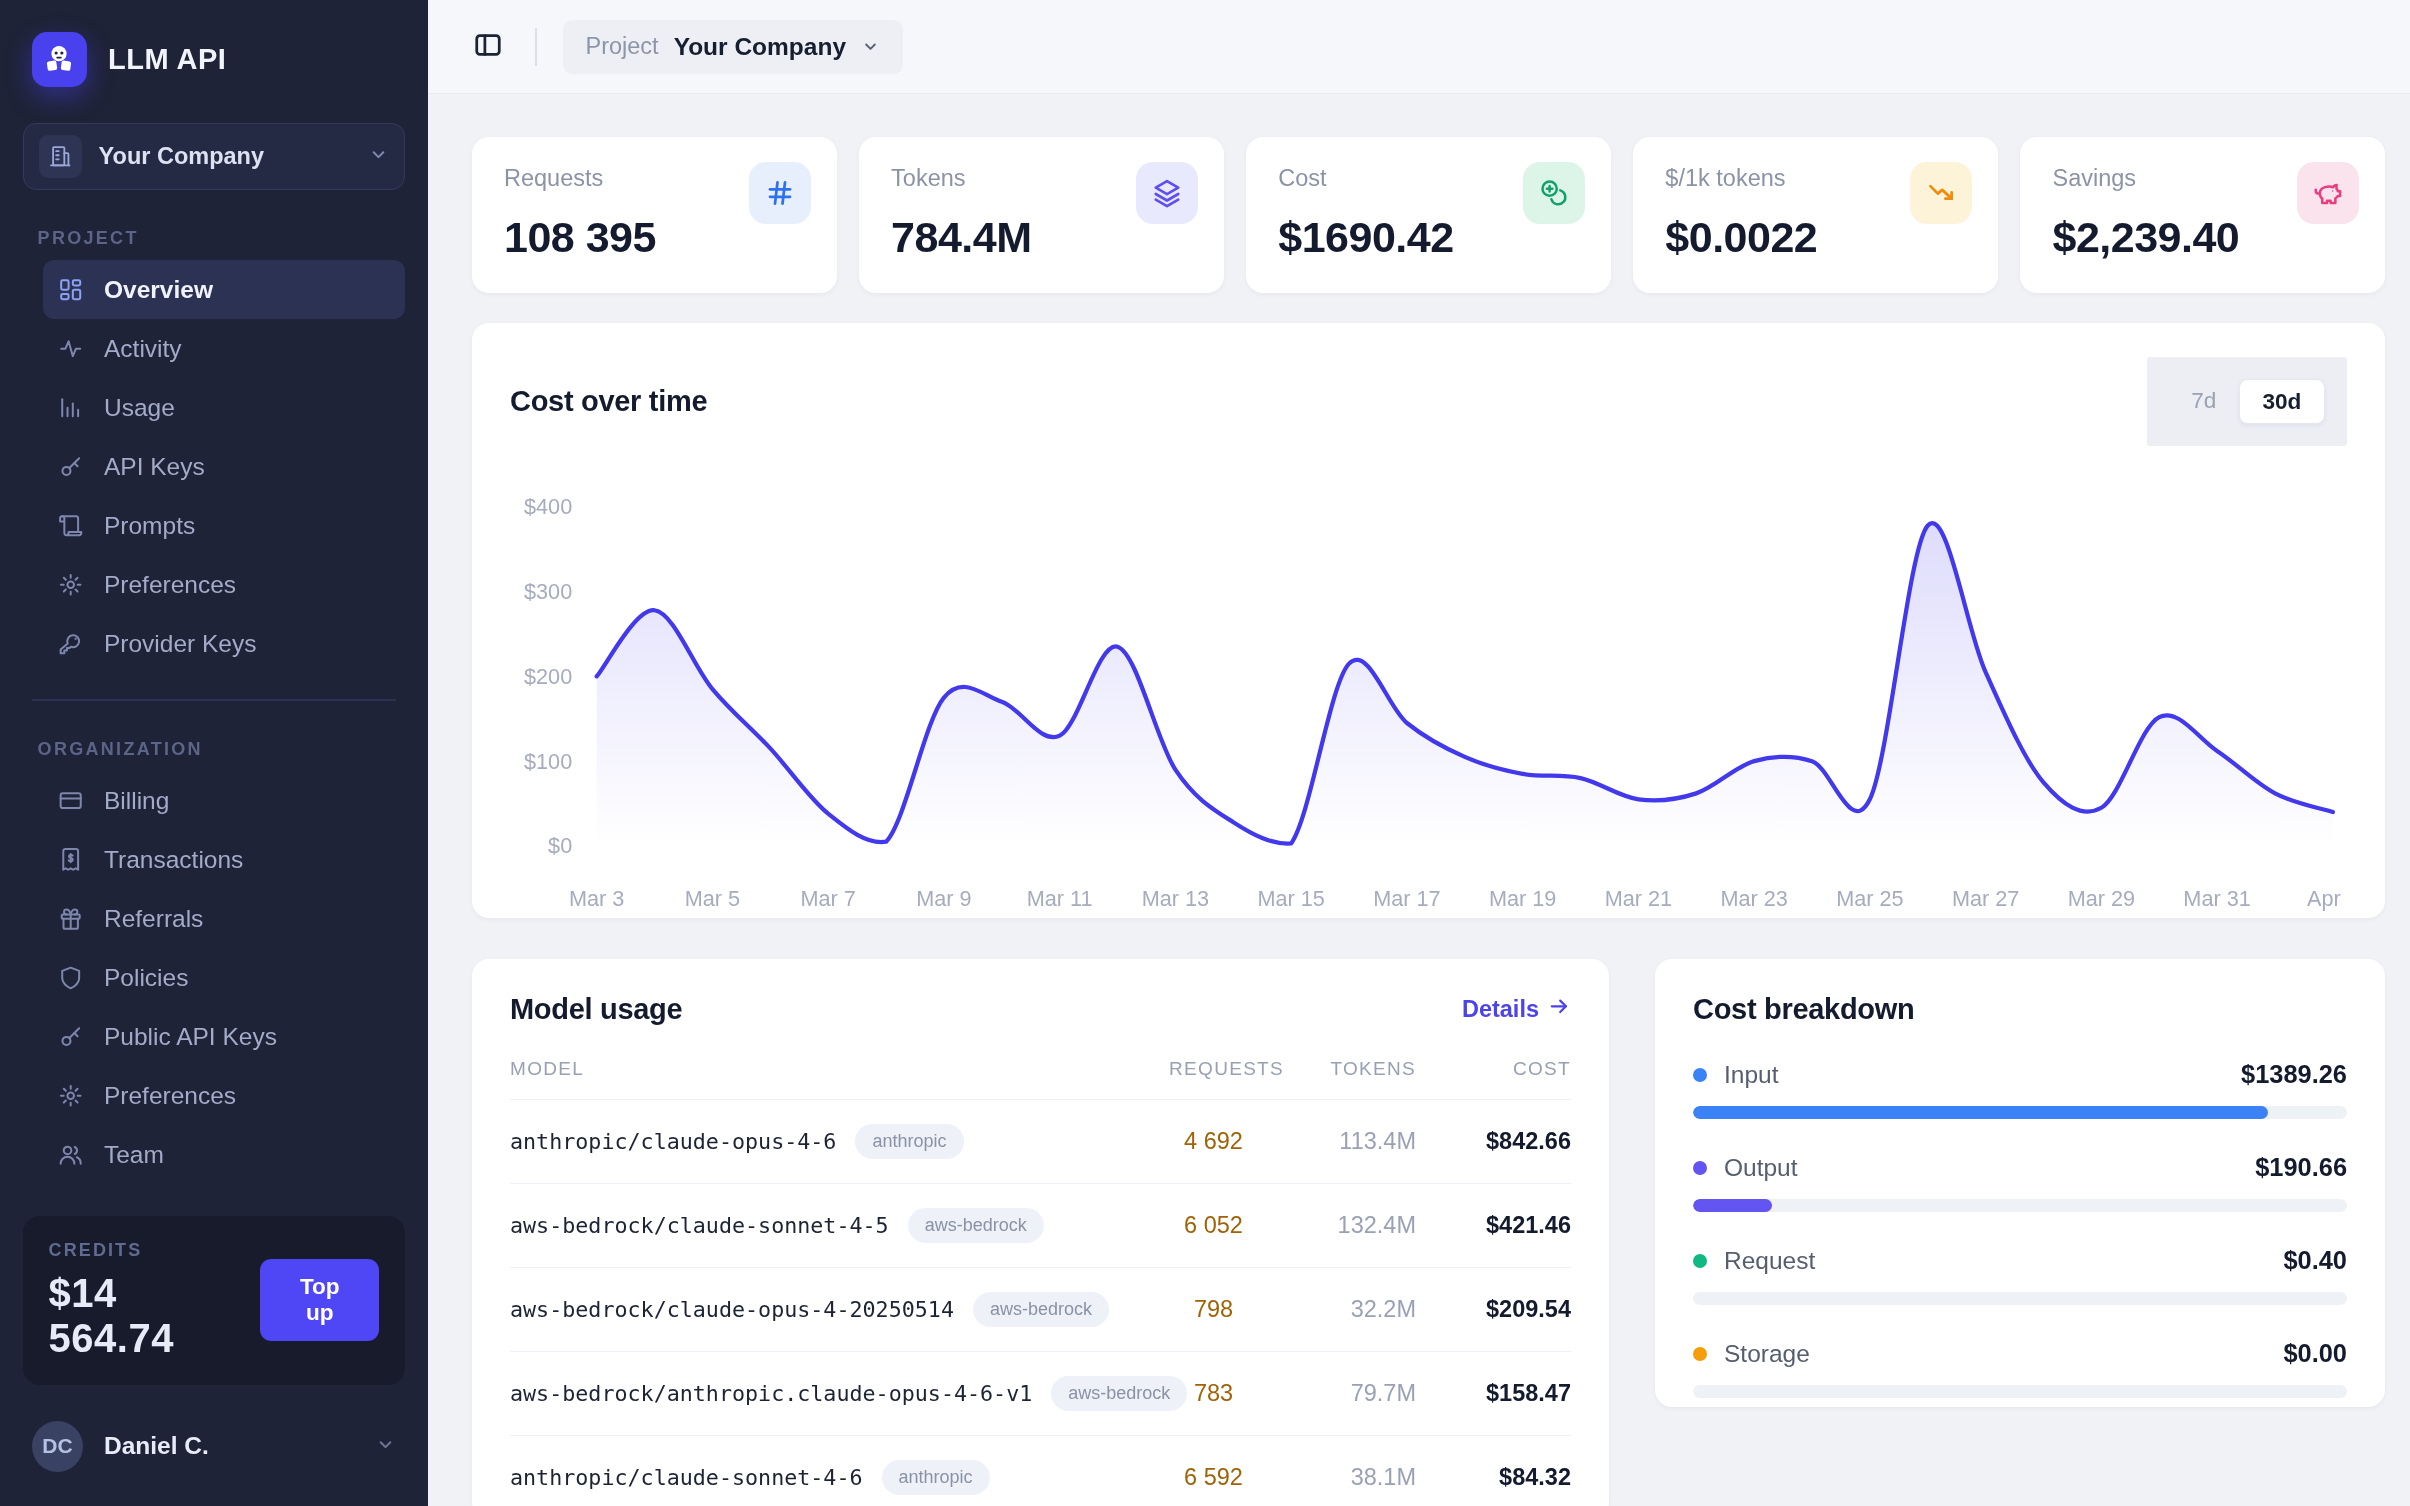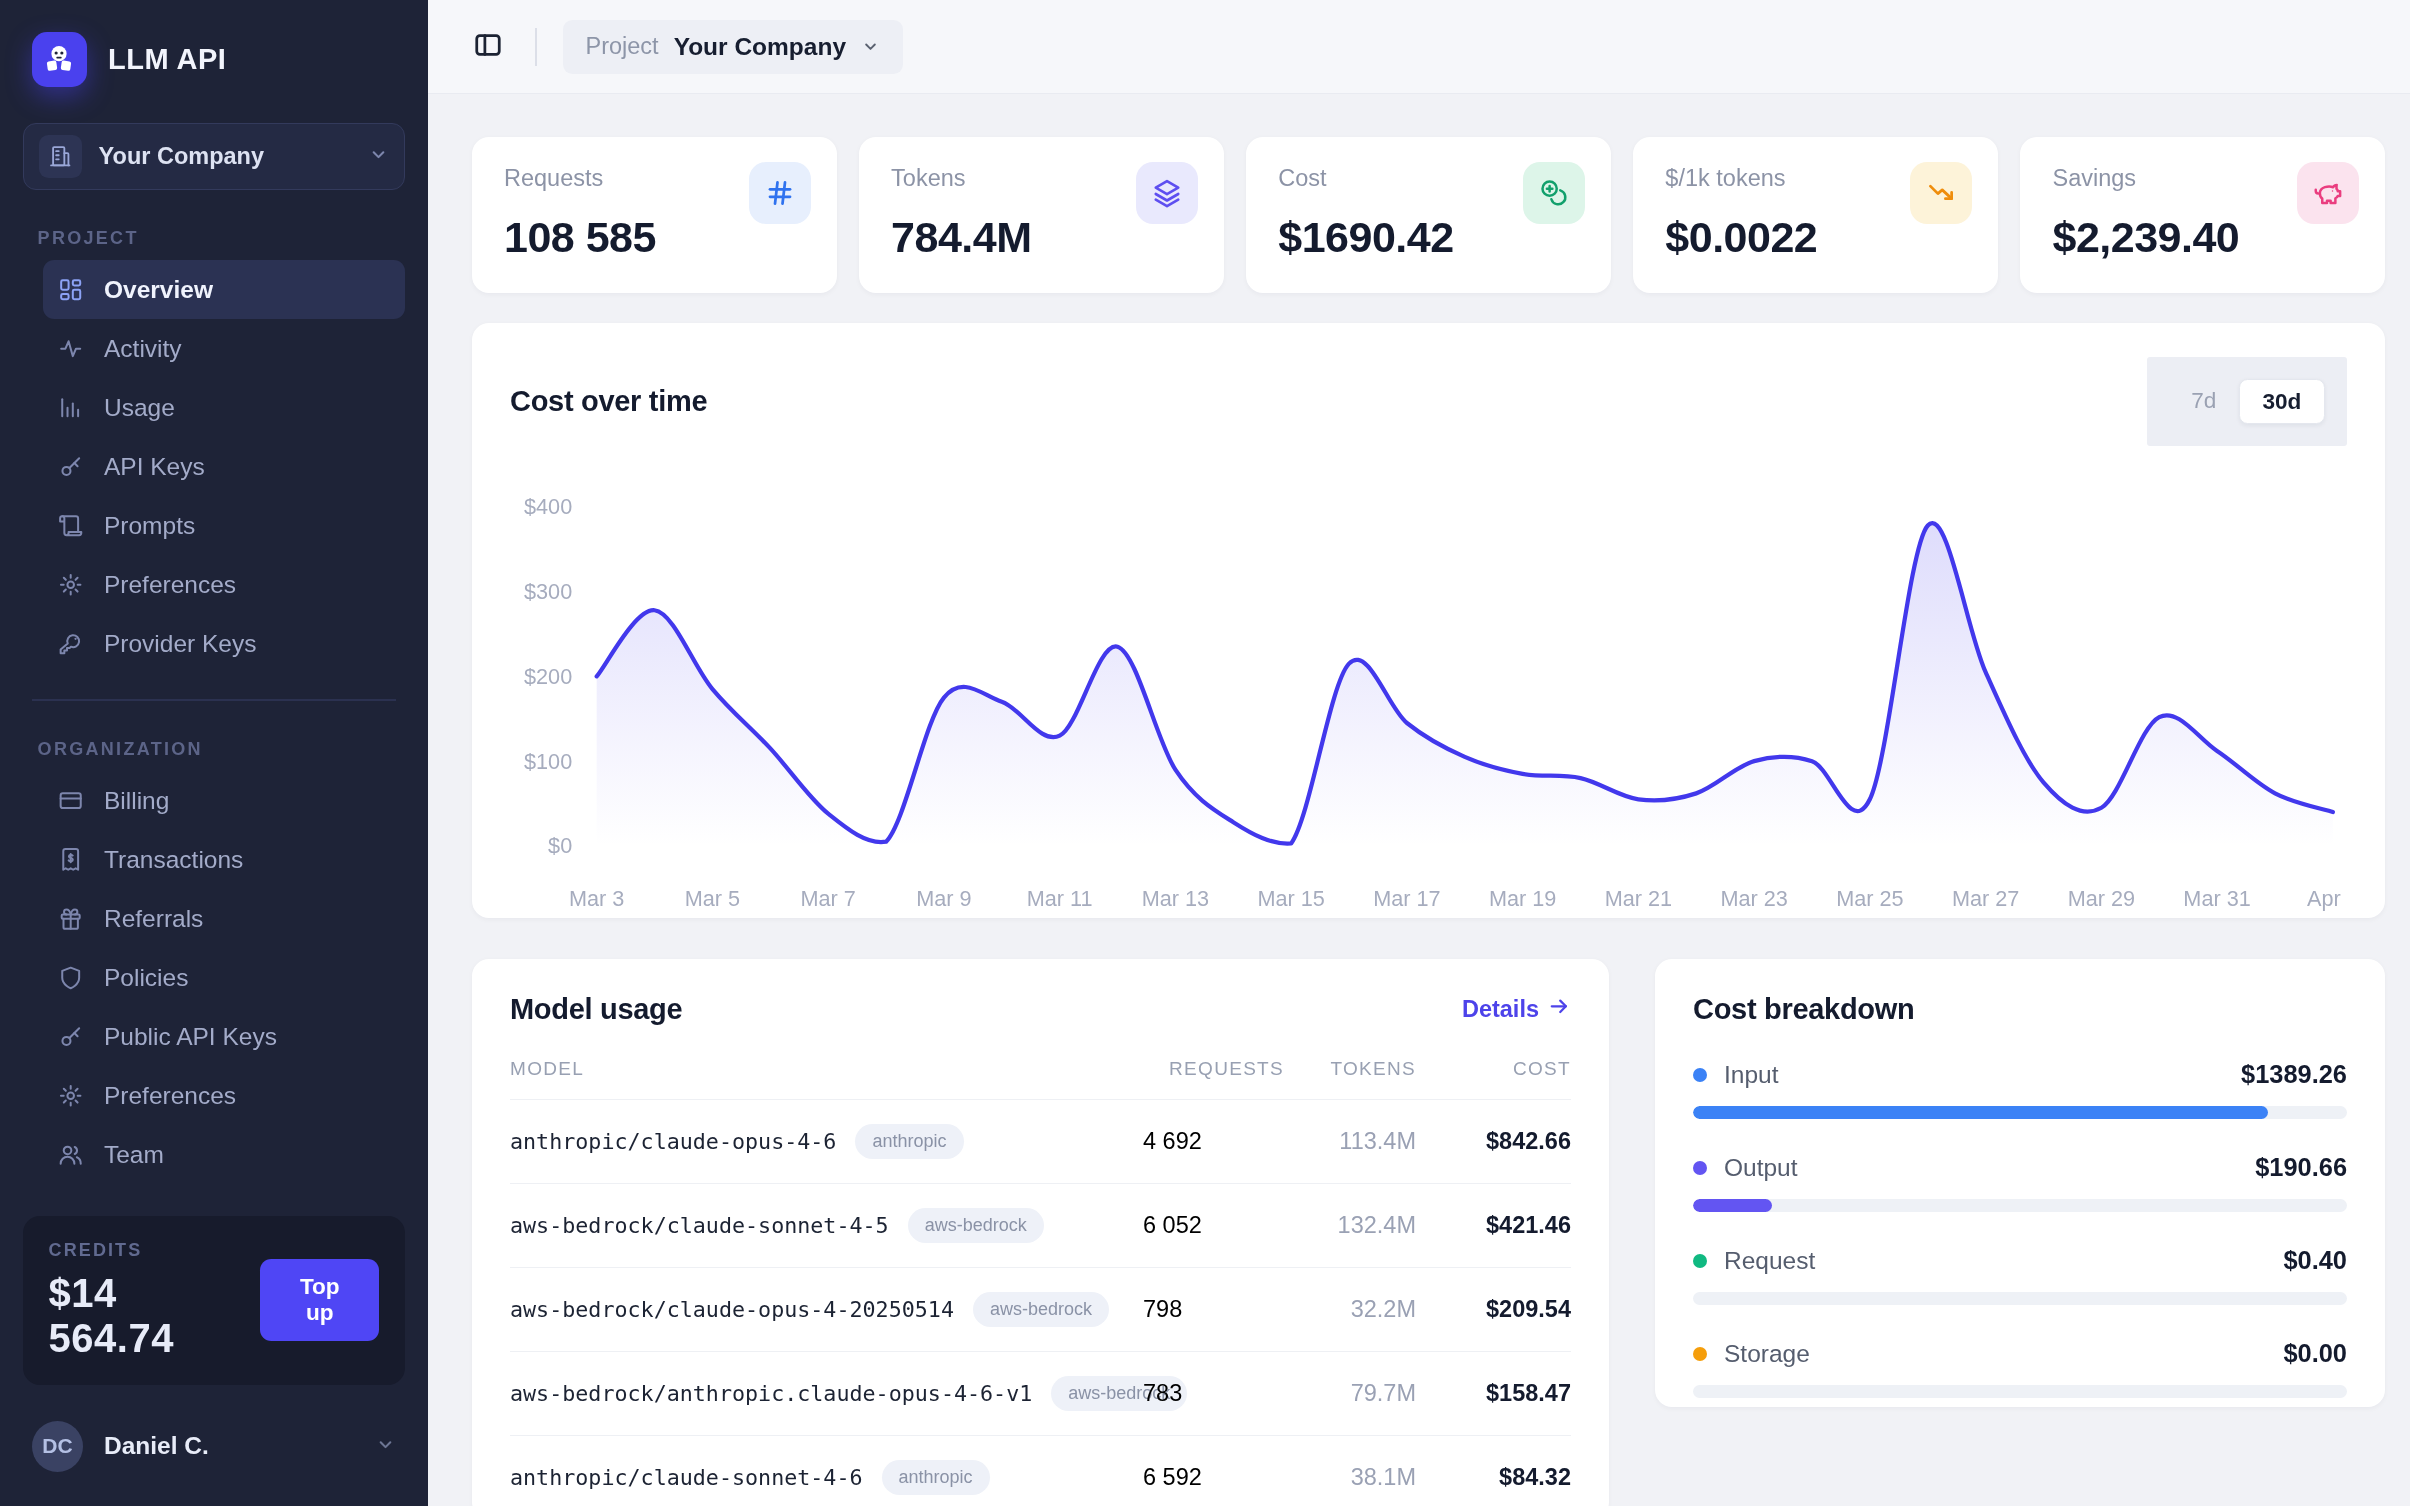--- a/index.html
+++ b/index.html
@@ -72,21 +72,21 @@
   .table-card { padding:34px 38px 0; }
   .details-link { display:flex; align-items:center; gap:9.4px; color:#4d43ea; font-size:23.5px; font-weight:600; text-decoration:none; cursor:pointer; }
   .details-link svg { width:22.6px; height:22.6px; }
   .thead { display:grid; grid-template-columns:1fr 141px 132px 155px; margin-top:32px; padding-bottom:19px; }
   .th { font-size:19px; letter-spacing:1.3px; color:#98a0b2; font-weight:500; }
   .th.num { text-align:right; }
   .trow { display:grid; grid-template-columns:1fr 141px 132px 155px; align-items:center; height:84px; border-top:1.9px solid #eef0f4; }
   .model-cell { display:flex; align-items:center; gap:19px; min-width:0; }
   .model-name { font-family:"DejaVu Sans Mono", monospace; font-size:21.7px; color:#1c2333; white-space:nowrap; }
   .badge { background:#eef1f8; color:#8a92a6; font-size:18px; padding:6.6px 17px; border-radius:941px; white-space:nowrap; }
-  .cell-req { text-align:left; font-size:23.5px; color:#000000; }
+  .cell-req { text-align:center; font-size:23.5px; color:#a16207; }
   .cell-tok { text-align:right; font-size:23.5px; color:#9aa1b4; }
   .cell-cost { text-align:right; font-size:23.5px; font-weight:700; color:#141b2e; }
 
   .breakdown-card { padding:34px 38px 9.4px;margin-left:16px; }
   .bd-item { margin-top:34px; }
   .bd-top { display:flex; align-items:center; }
   .bd-dot { width:14px; height:14px; border-radius:50%; margin-right:17px; }
   .bd-label { font-size:24.5px; color:#555d6e; flex:1; }
   .bd-value { font-size:25.4px; font-weight:700; color:#141b2e; }
   .bd-track { margin-top:17px; height:13px; border-radius:6.6px; background:#eef1f6; overflow:hidden; }
@@ -315,21 +315,21 @@
               <polyline points="6.5 9.5 12 15 17.5 9.5"></polyline>
             </svg>
         </span>
       </div>
     </header>
 
     <div class="content">
       <section class="stats" id="stats-row">
           <div class="stat-card">
             <div class="stat-label">Requests</div>
-            <div class="stat-value">108 585</div>
+            <div class="stat-value">108 395</div>
             <div class="stat-iconbox" style="background: rgb(231, 239, 253); color: rgb(47, 114, 239);">
               <svg viewBox="0 0 24 24" fill="none" stroke="currentColor" stroke-width="2.2" stroke-linecap="round" stroke-linejoin="round">
                 <line x1="4" y1="9" x2="20" y2="9"></line>
                 <line x1="4" y1="15" x2="20" y2="15"></line>
                 <line x1="10" y1="3.5" x2="8" y2="20.5"></line>
                 <line x1="16" y1="3.5" x2="14" y2="20.5"></line>
               </svg>
             </div>
           </div>
           <div class="stat-card">

